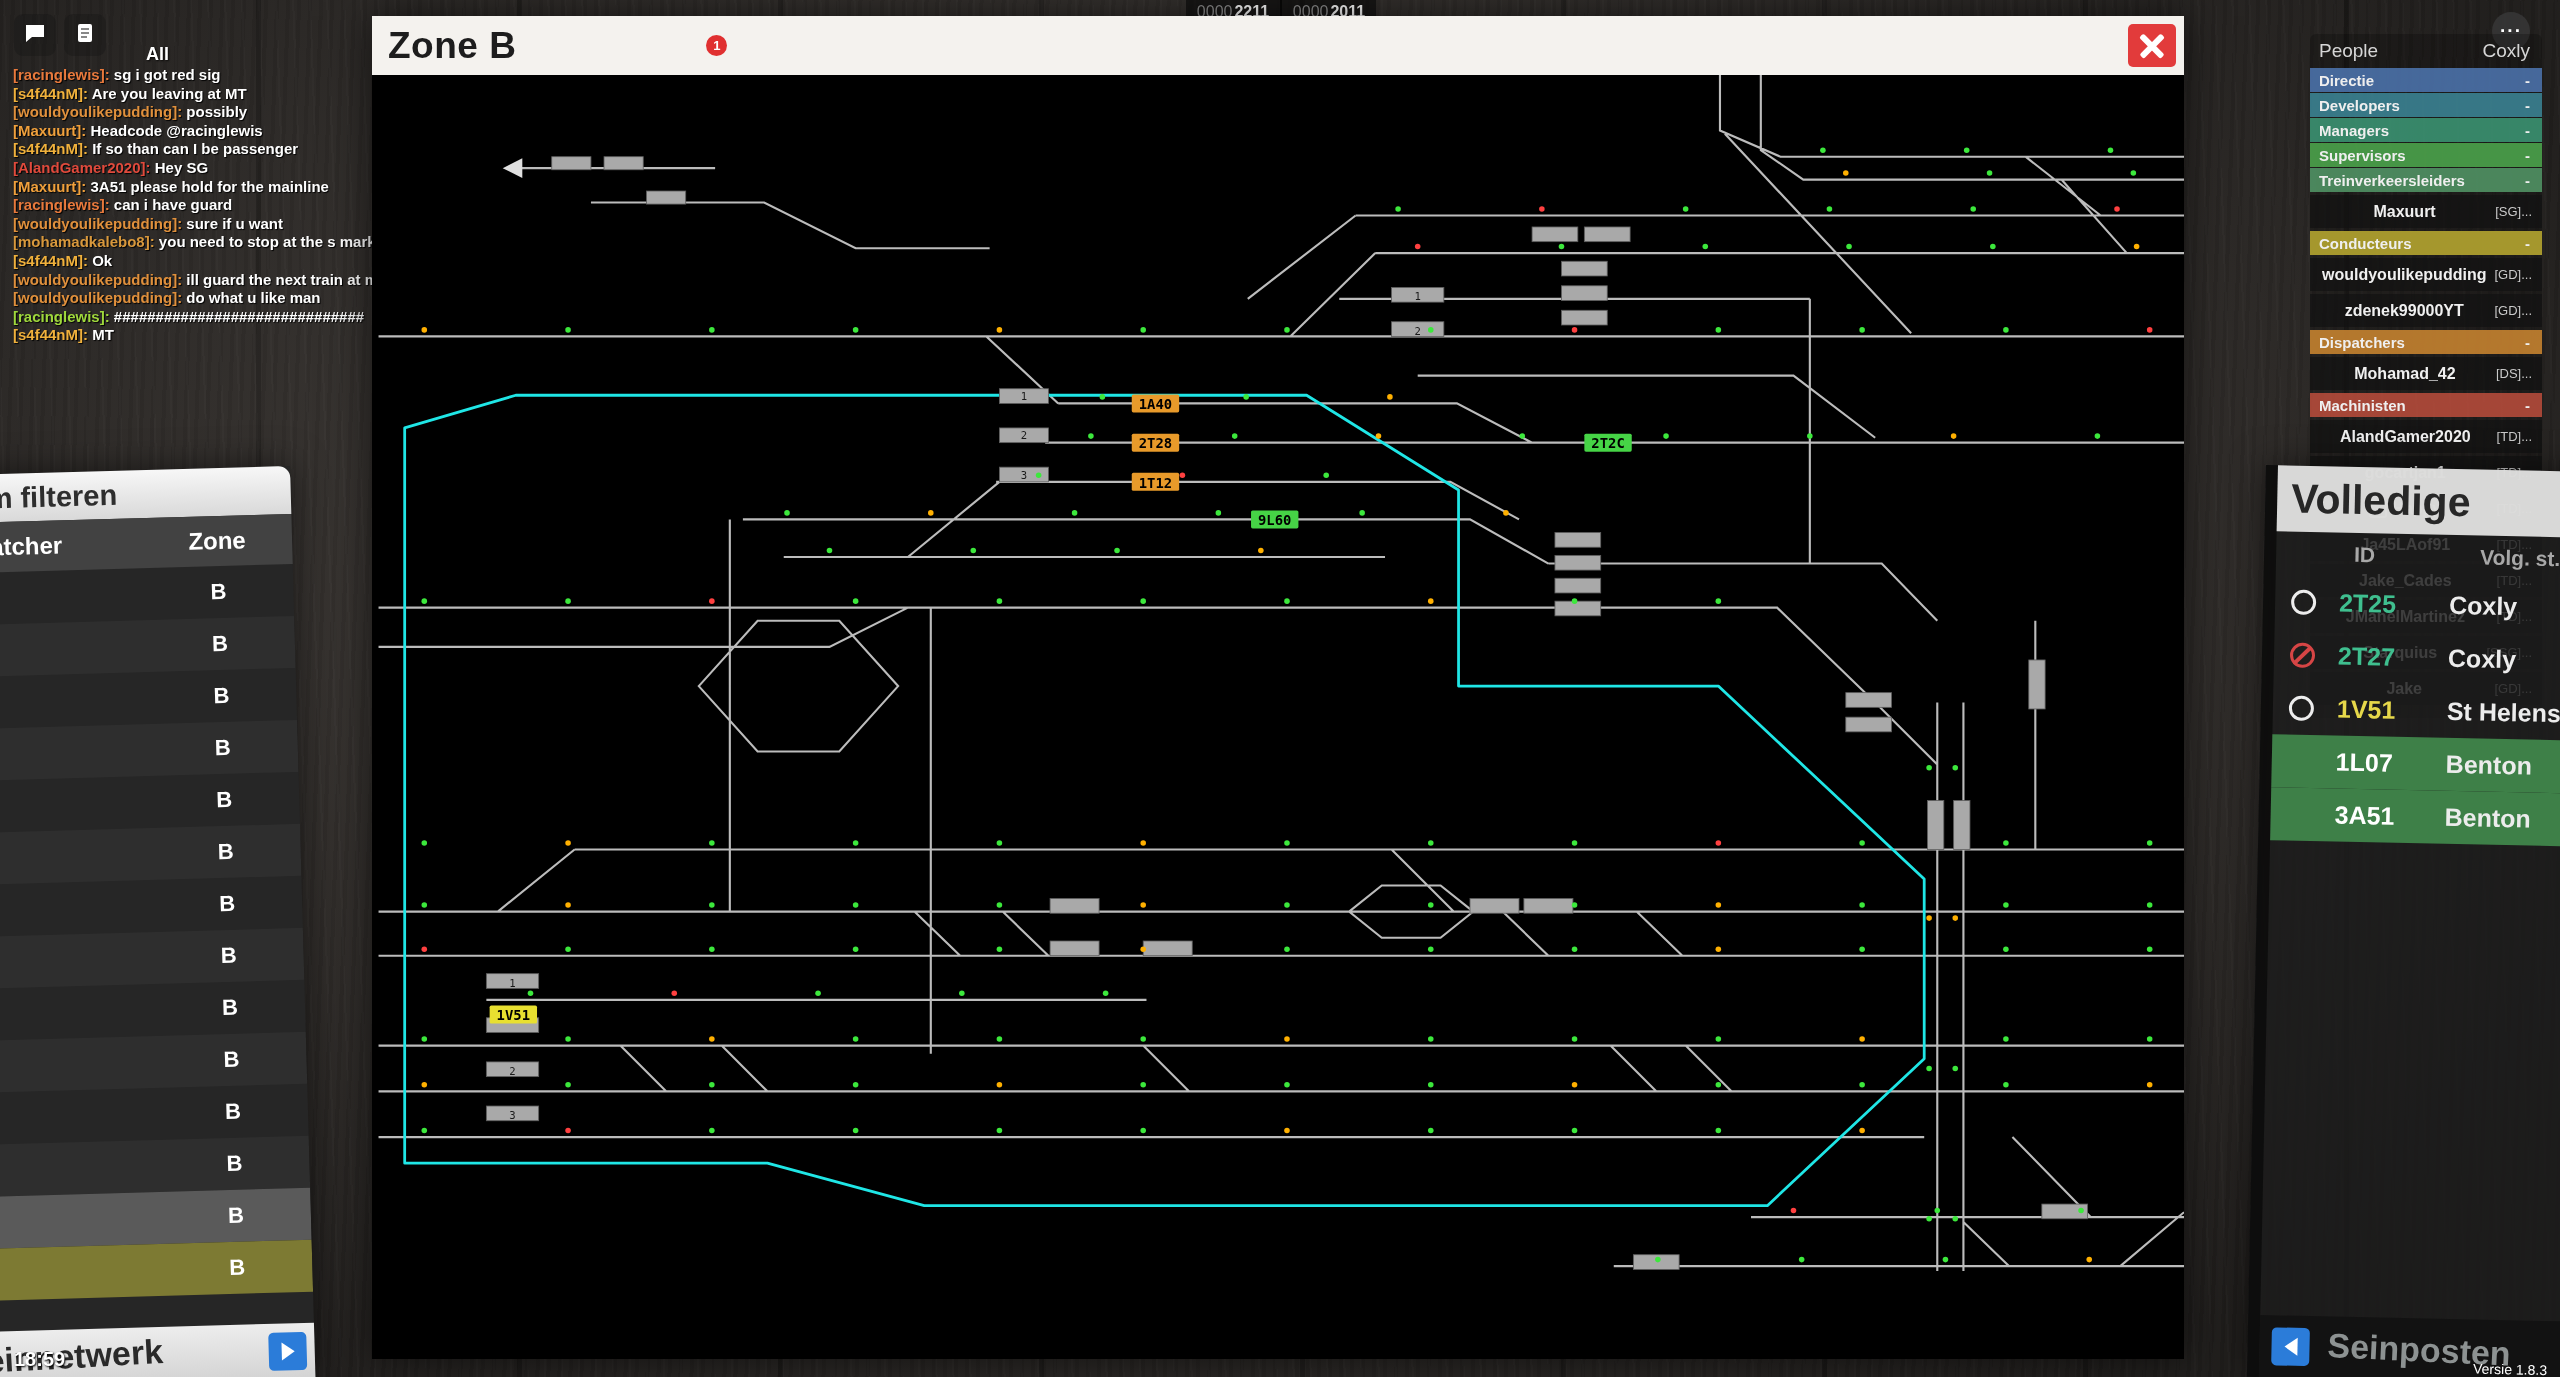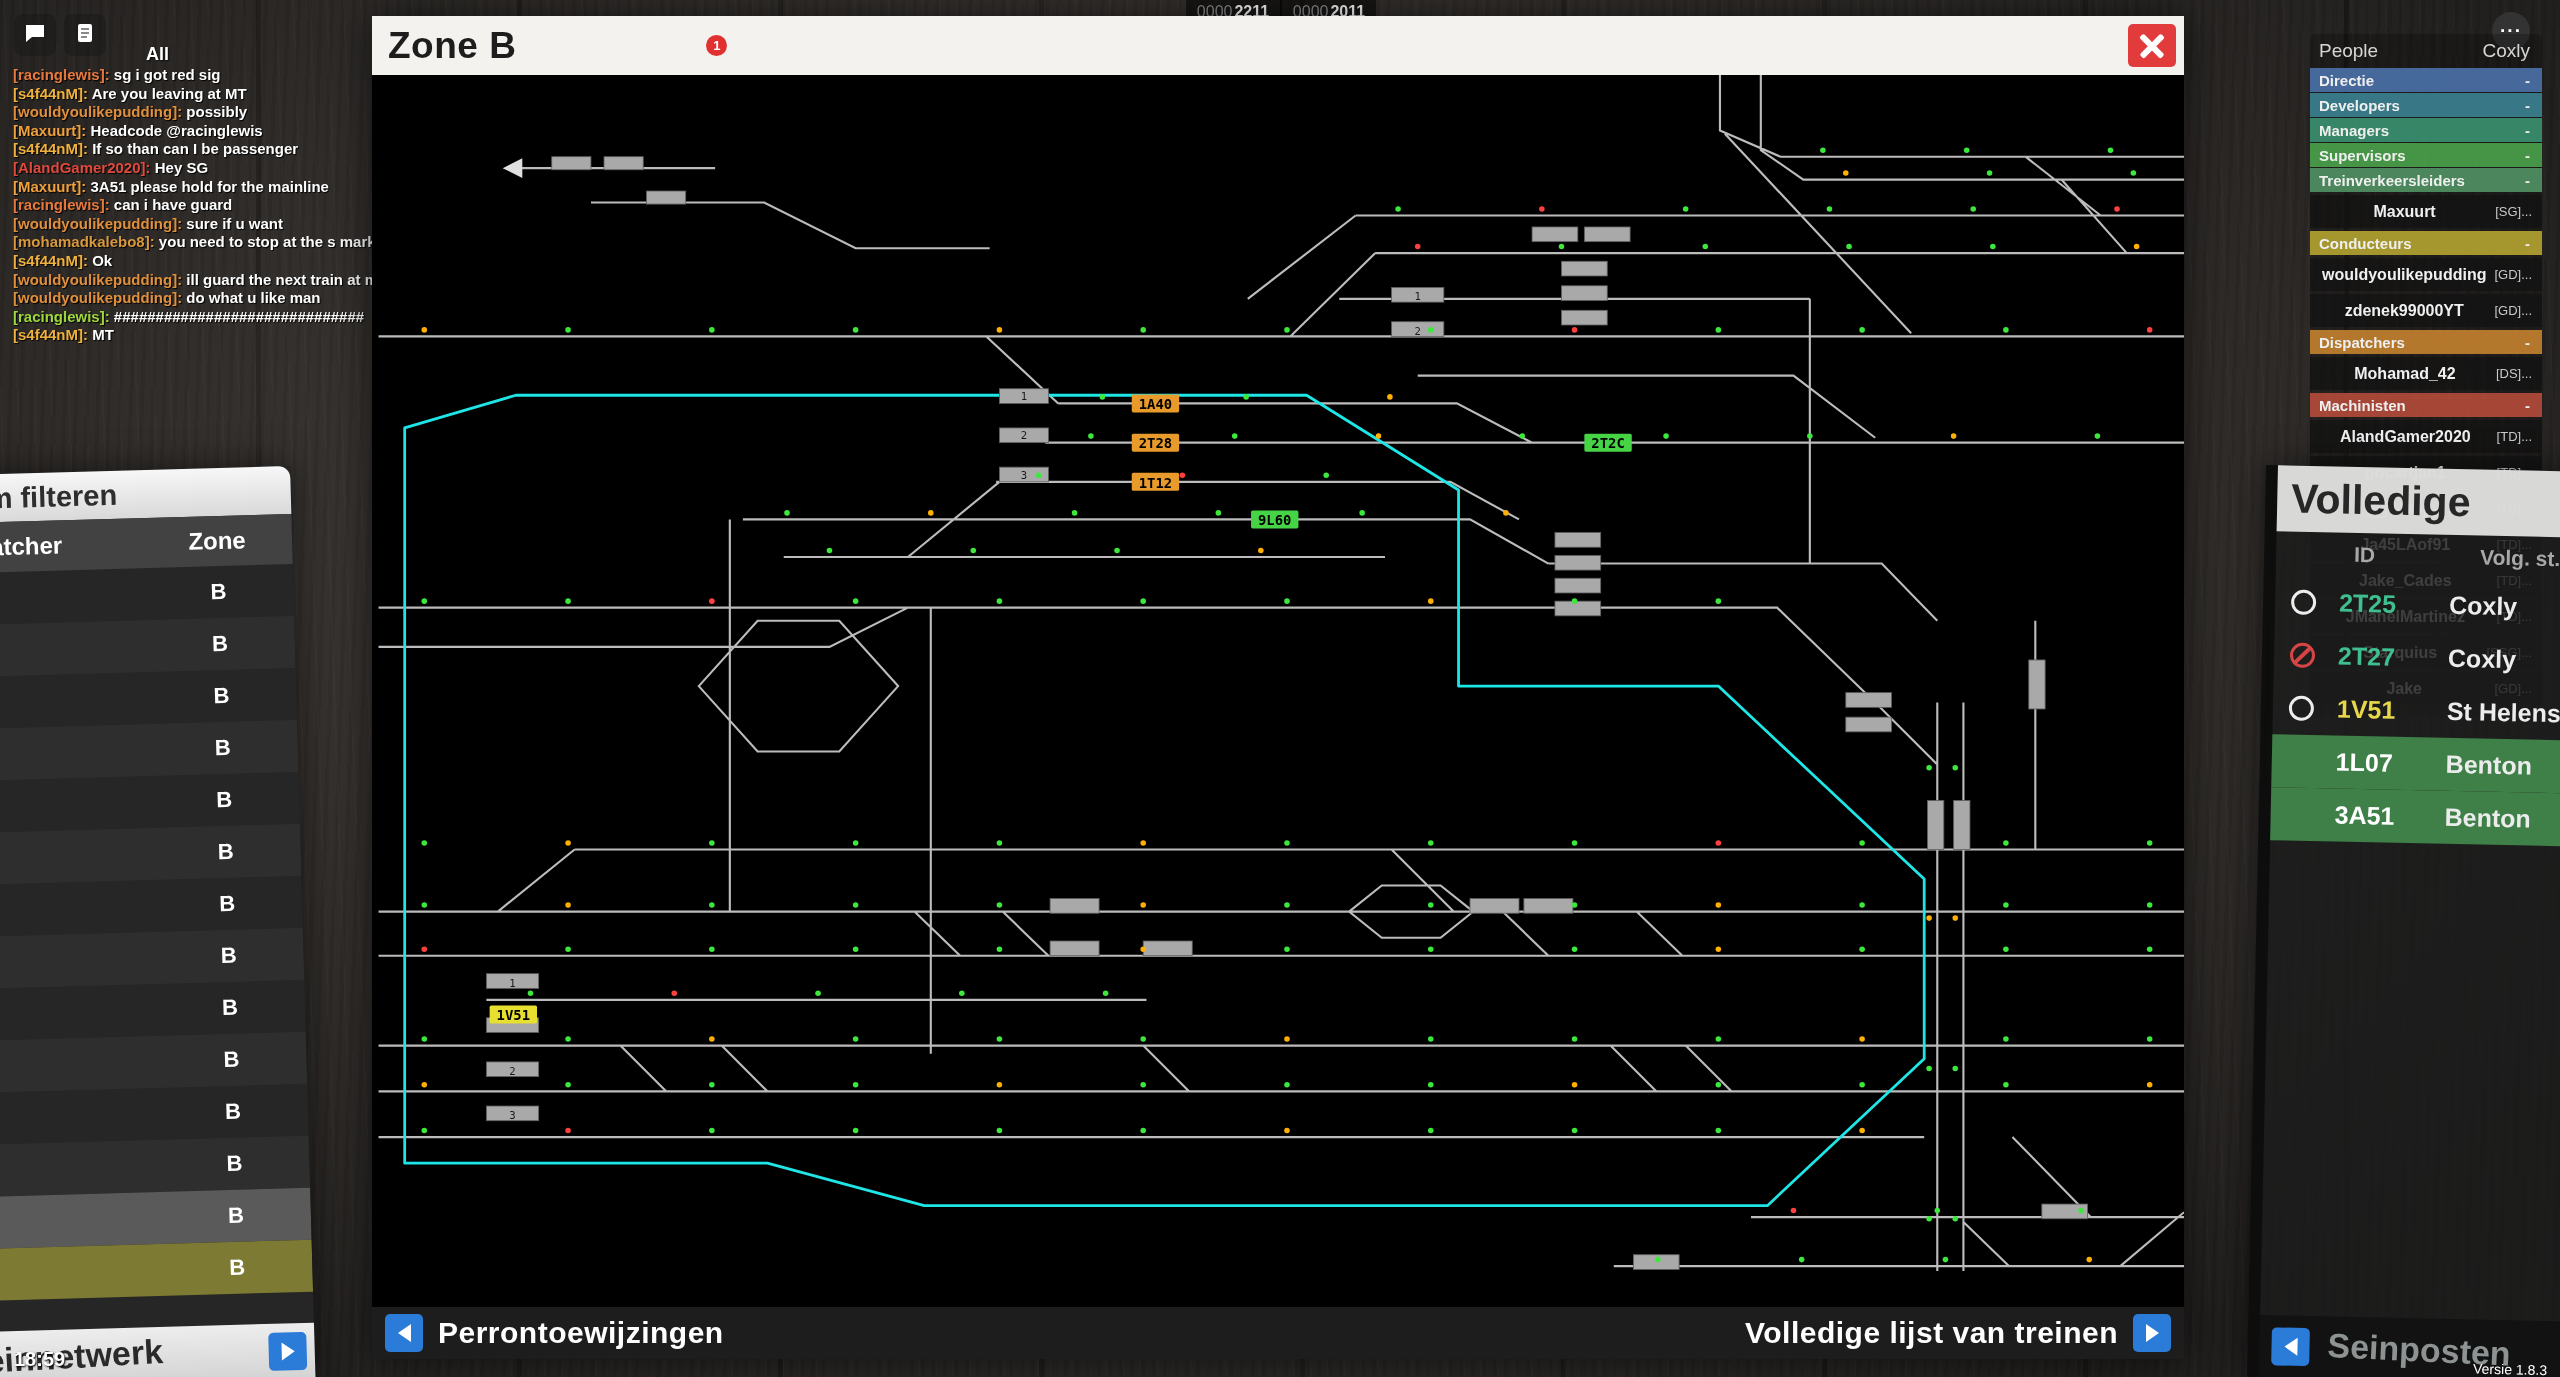--- a/index.html
+++ b/index.html
@@ -555,34 +555,20 @@
               <rect x="970" y="265.5" width="29" height="11" rx="1" fill="#46d446"></rect>
               <text x="984.5" y="274.5" text-anchor="middle" font-size="8.5" font-weight="bold" fill="#000000">2T2C</text>
             </g>
             <g>
               <rect x="300" y="615.5" width="29" height="11" rx="1" fill="#e8e030"></rect>
               <text x="314.5" y="624.5" text-anchor="middle" font-size="8.5" font-weight="bold" fill="#000000">1V51</text>
             </g>
           </g>
       </svg>
     </div>
-    <div class="zw-footer">
-      <div class="zw-nav">
-        <div class="nav-btn">
-            <span class="tri-left"></span>
-          </div>
-        <span class="zw-footer-label">Perrontoewijzingen</span>
-      </div>
-      <div class="zw-nav">
-        <span class="zw-footer-label">Volledige lijst van treinen</span>
-        <div class="nav-btn">
-            <span class="tri-right"></span>
-          </div>
-      </div>
-    </div>
   </div>
 
   <div class="filter-window">
     <div class="fw-title">Team filteren</div>
     <div class="fw-thead">
       <span class="fw-th-disp">Dispatcher</span>
       <span class="fw-th-zone">Zone</span>
     </div>
     <div id="filter-rows">
         <div class="f-row">

